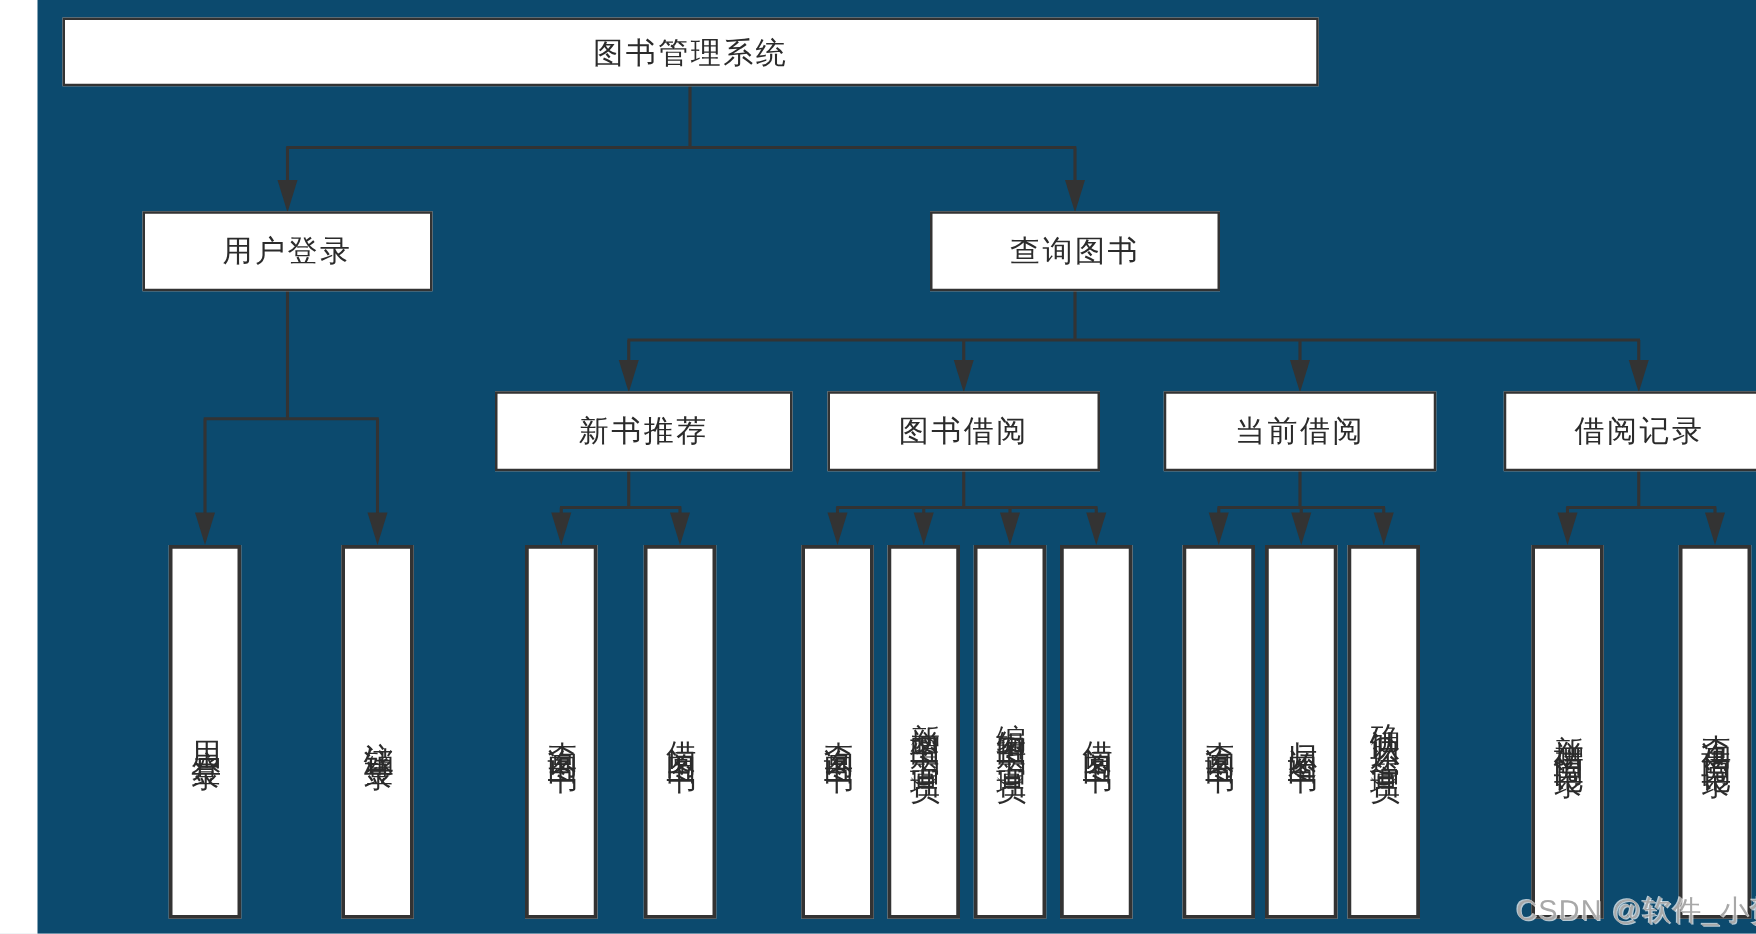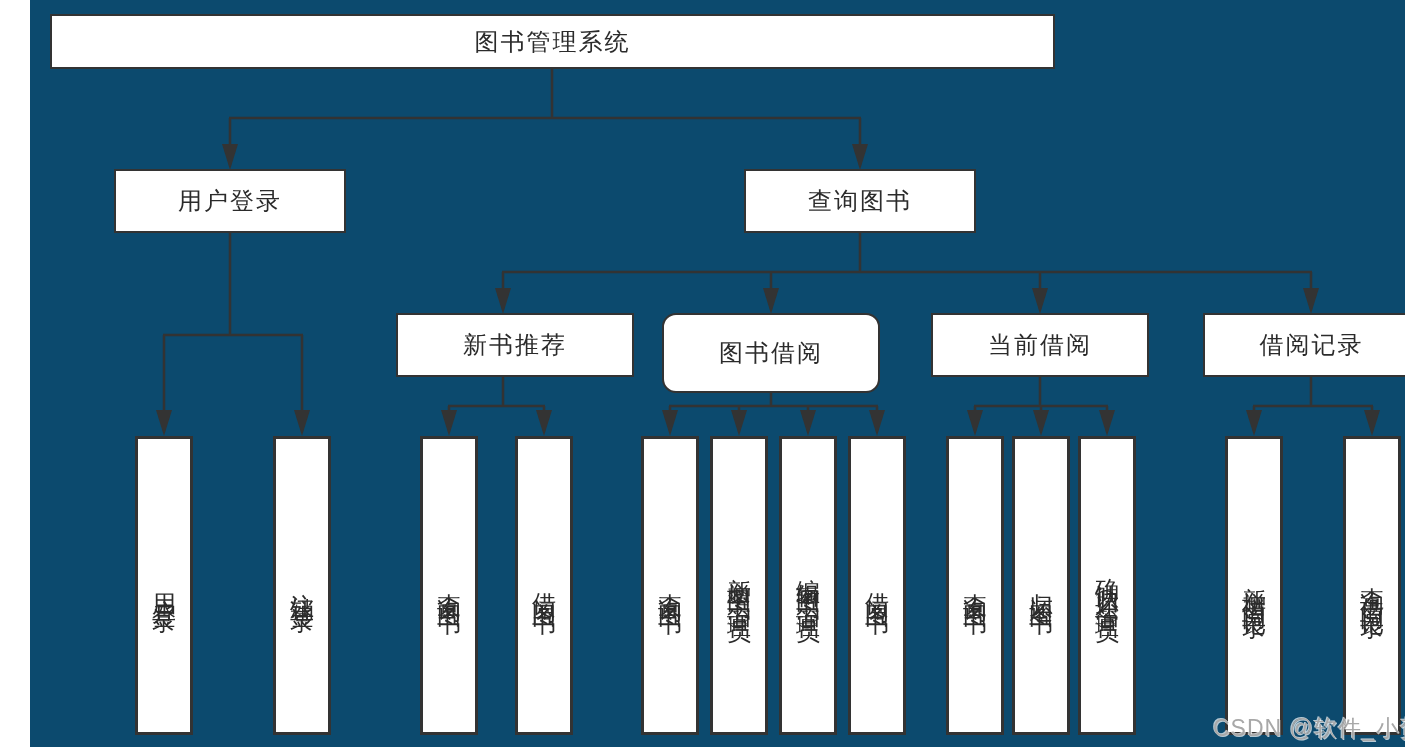--- a/index.html
+++ b/index.html
@@ -95,21 +95,21 @@
       <polygon points="1334,410 1350,410 1342,436"></polygon>
     </g>
   </svg>
 
   <div class="box" style="left:20px; top:14px; width:1005px; height:55px;">图书管理系统</div>
 
   <div class="box" style="left:84px; top:169px; width:232px; height:64px;">用户登录</div>
   <div class="box" style="left:714px; top:169px; width:232px; height:64px;">查询图书</div>
 
   <div class="box" style="left:366px; top:313px; width:238px; height:64px;">新书推荐</div>
-  <div class="box" style="left:632px; top:313px; width:218px; height:80px;border-radius:14px;">图书借阅</div>
+  <div class="box" style="left:632px; top:313px; width:218px; height:64px;">图书借阅</div>
   <div class="box" style="left:901px; top:313px; width:218px; height:64px;">当前借阅</div>
   <div class="box" style="left:1173px; top:313px; width:217px; height:64px;">借阅记录</div>
 
   <div class="vbox" style="left:105px; top:436px; width:58px; height:299px;">
     <span class="vtext">用户登录</span>
   </div>
   <div class="vbox" style="left:243px; top:436px; width:58px; height:299px;">
     <span class="vtext">注销登录</span>
   </div>
 

